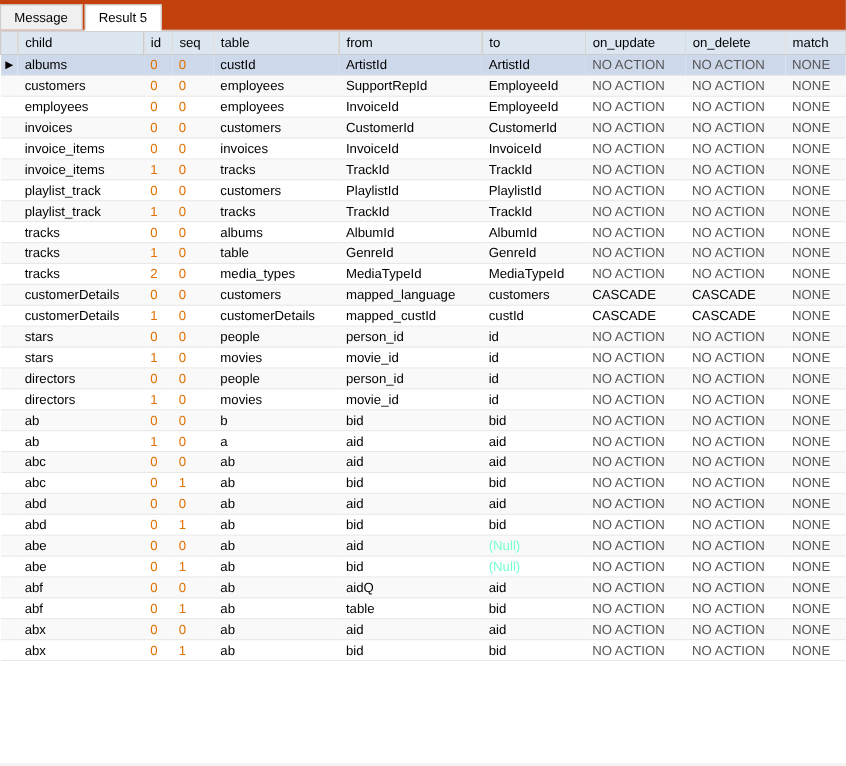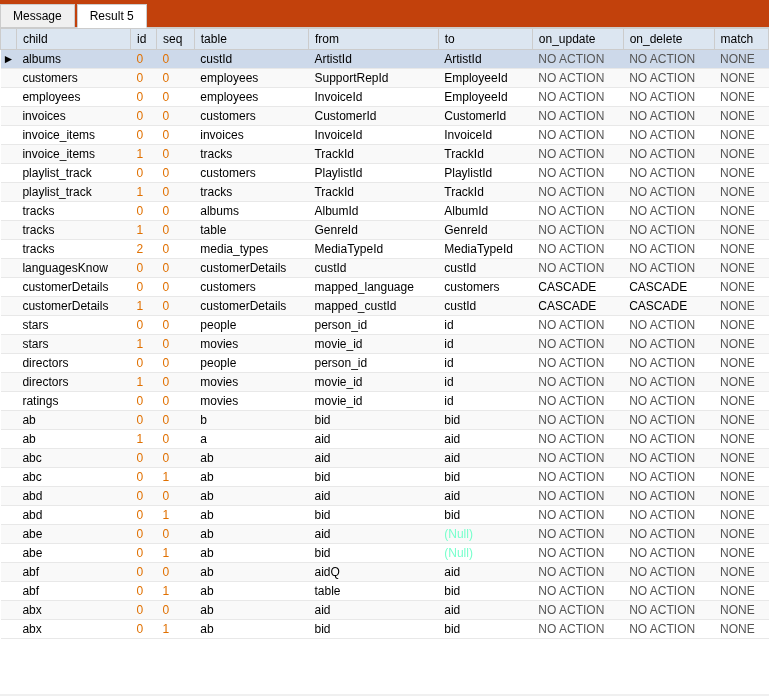--- a/index.html
+++ b/index.html
@@ -171,32 +171,20 @@
             <td style="color: rgb(224, 112, 0);">0</td>
             <td>media_types</td>
             <td>MediaTypeId</td>
             <td>MediaTypeId</td>
             <td style="color: rgb(85, 85, 85);">NO ACTION</td>
             <td style="color: rgb(85, 85, 85);">NO ACTION</td>
             <td style="color: rgb(85, 85, 85);">NONE</td>
           </tr>
           <tr>
             <td class="arrow-cell"></td>
-            <td>languagesKnow</td>
-            <td style="color: rgb(224, 112, 0);">0</td>
-            <td style="color: rgb(224, 112, 0);">0</td>
-            <td>customerDetails</td>
-            <td>custId</td>
-            <td>custId</td>
-            <td style="color: rgb(85, 85, 85);">NO ACTION</td>
-            <td style="color: rgb(85, 85, 85);">NO ACTION</td>
-            <td style="color: rgb(85, 85, 85);">NONE</td>
-          </tr>
-          <tr>
-            <td class="arrow-cell"></td>
             <td>customerDetails</td>
             <td style="color: rgb(224, 112, 0);">0</td>
             <td style="color: rgb(224, 112, 0);">0</td>
             <td>customers</td>
             <td>mapped_language</td>
             <td>customers</td>
             <td style="color: rgb(0, 0, 0); font-weight: normal;">CASCADE</td>
             <td style="color: rgb(0, 0, 0); font-weight: normal;">CASCADE</td>
             <td style="color: rgb(85, 85, 85);">NONE</td>
           </tr>
@@ -245,32 +233,20 @@
             <td>person_id</td>
             <td>id</td>
             <td style="color: rgb(85, 85, 85);">NO ACTION</td>
             <td style="color: rgb(85, 85, 85);">NO ACTION</td>
             <td style="color: rgb(85, 85, 85);">NONE</td>
           </tr>
           <tr>
             <td class="arrow-cell"></td>
             <td>directors</td>
             <td style="color: rgb(224, 112, 0);">1</td>
-            <td style="color: rgb(224, 112, 0);">0</td>
-            <td>movies</td>
-            <td>movie_id</td>
-            <td>id</td>
-            <td style="color: rgb(85, 85, 85);">NO ACTION</td>
-            <td style="color: rgb(85, 85, 85);">NO ACTION</td>
-            <td style="color: rgb(85, 85, 85);">NONE</td>
-          </tr>
-          <tr>
-            <td class="arrow-cell"></td>
-            <td>ratings</td>
-            <td style="color: rgb(224, 112, 0);">0</td>
             <td style="color: rgb(224, 112, 0);">0</td>
             <td>movies</td>
             <td>movie_id</td>
             <td>id</td>
             <td style="color: rgb(85, 85, 85);">NO ACTION</td>
             <td style="color: rgb(85, 85, 85);">NO ACTION</td>
             <td style="color: rgb(85, 85, 85);">NONE</td>
           </tr>
           <tr>
             <td class="arrow-cell"></td>

